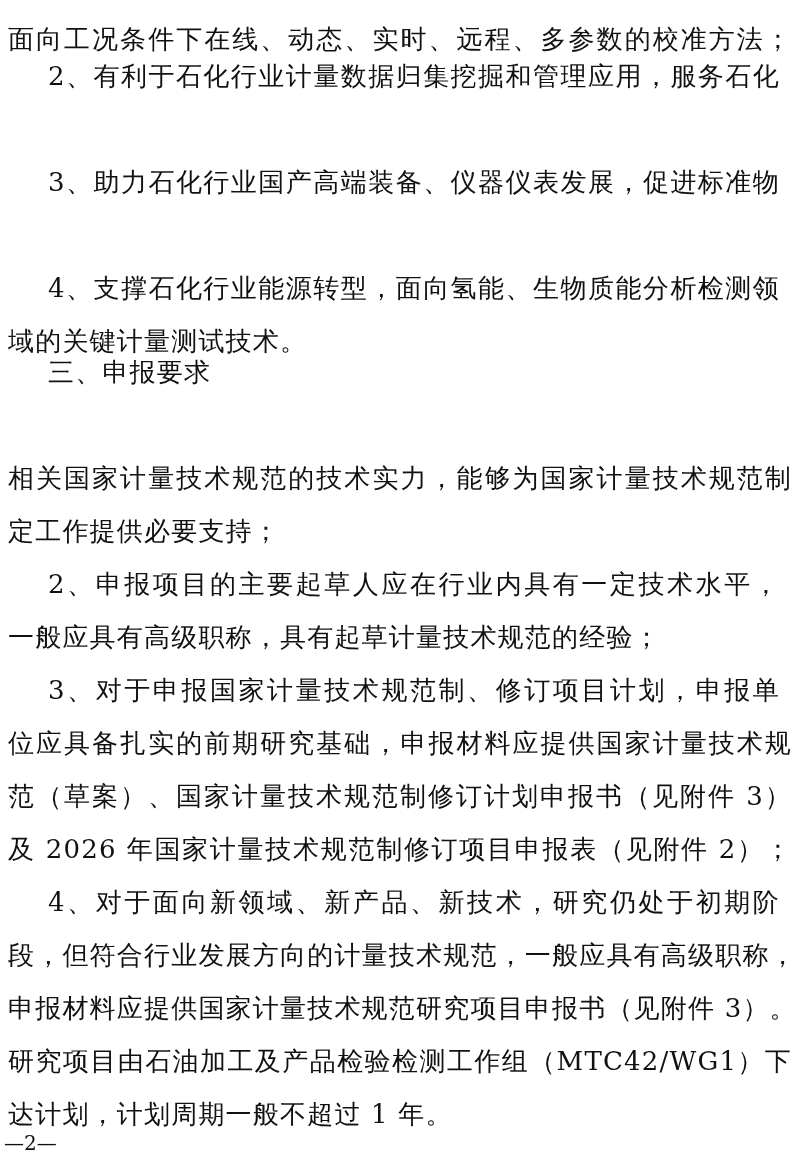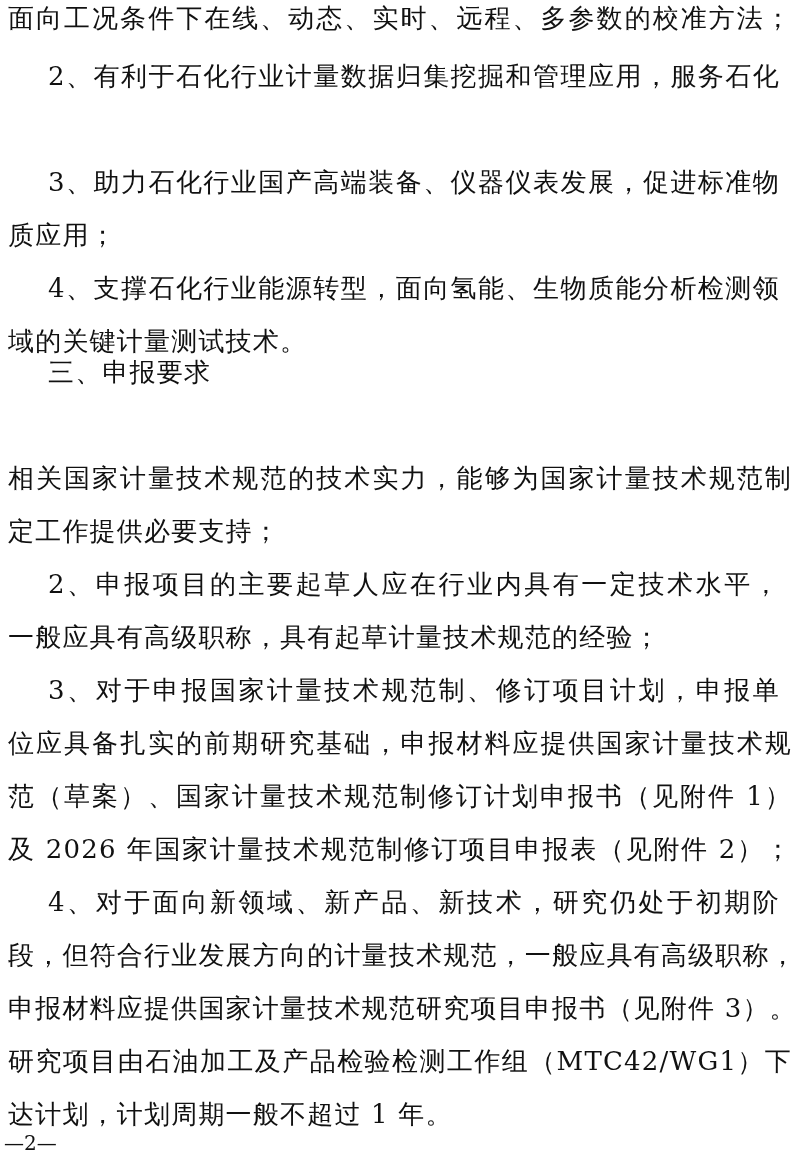--- a/index.html
+++ b/index.html
@@ -10,34 +10,33 @@
           white-space: nowrap; letter-spacing: 1.2px; }
   .line.justify { text-align: justify; text-align-last: justify; }
   .indent { left: 48px; width: 732px; }
   .pageno { position: absolute; left: 4px; top: 1131px; font-size: 20px; line-height: 24px;
             font-family: "DejaVu Serif", serif; }
 </style>
 </head>
 <body>
 
 <div class="page">
-  <div class="line justify" style="top:1px">面向工况条件下在线、动态、实时、远程、多参数的校准方法；</div>
+  <div class="line justify" style="top:22px">面向工况条件下在线、动态、实时、远程、多参数的校准方法；</div>
   <div class="line justify indent" style="top:59px">2、有利于石化行业计量数据归集挖掘和管理应用，服务石化</div>
   <div class="line justify indent" style="top:165px">3、助力石化行业国产高端装备、仪器仪表发展，促进标准物</div>
-  <div class="line" style="top:218px">质应用；</div>
   <div class="line justify indent" style="top:271px">4、支撑石化行业能源转型，面向氢能、生物质能分析检测领</div>
   <div class="line indent" style="top:355px">三、申报要求</div>
   <div class="line" style="top:324px">域的关键计量测试技术。</div>
   <div class="line justify" style="top:461px">相关国家计量技术规范的技术实力，能够为国家计量技术规范制</div>
   <div class="line" style="top:514px">定工作提供必要支持；</div>
   <div class="line justify indent" style="top:567px">2、申报项目的主要起草人应在行业内具有一定技术水平，</div>
   <div class="line" style="top:620px">一般应具有高级职称，具有起草计量技术规范的经验；</div>
   <div class="line justify indent" style="top:673px">3、对于申报国家计量技术规范制、修订项目计划，申报单</div>
   <div class="line justify" style="top:726px">位应具备扎实的前期研究基础，申报材料应提供国家计量技术规</div>
-  <div class="line justify" style="top:779px">范（草案）、国家计量技术规范制修订计划申报书（见附件 1）</div>
+  <div class="line justify" style="top:779px">范（草案）、国家计量技术规范制修订计划申报书（见附件 3）</div>
   <div class="line justify" style="top:832px">及 2026 年国家计量技术规范制修订项目申报表（见附件 2）；</div>
   <div class="line justify indent" style="top:885px">4、对于面向新领域、新产品、新技术，研究仍处于初期阶</div>
   <div class="line justify" style="top:938px">段，但符合行业发展方向的计量技术规范，一般应具有高级职称，</div>
   <div class="line justify" style="top:991px">申报材料应提供国家计量技术规范研究项目申报书（见附件 3）。</div>
   <div class="line justify" style="top:1044px">研究项目由石油加工及产品检验检测工作组（MTC42/WG1）下</div>
   <div class="line" style="top:1097px">达计划，计划周期一般不超过 1 年。</div>
   <div class="pageno">—2—</div>
 </div>
 
 </body></html>

